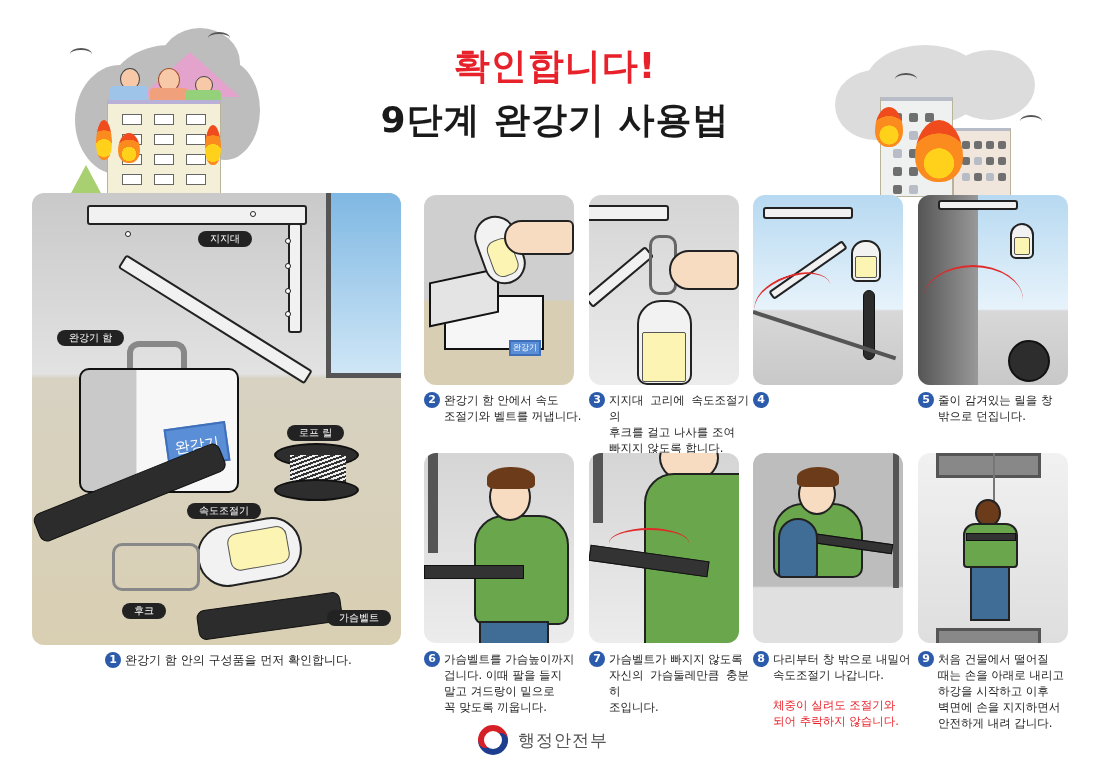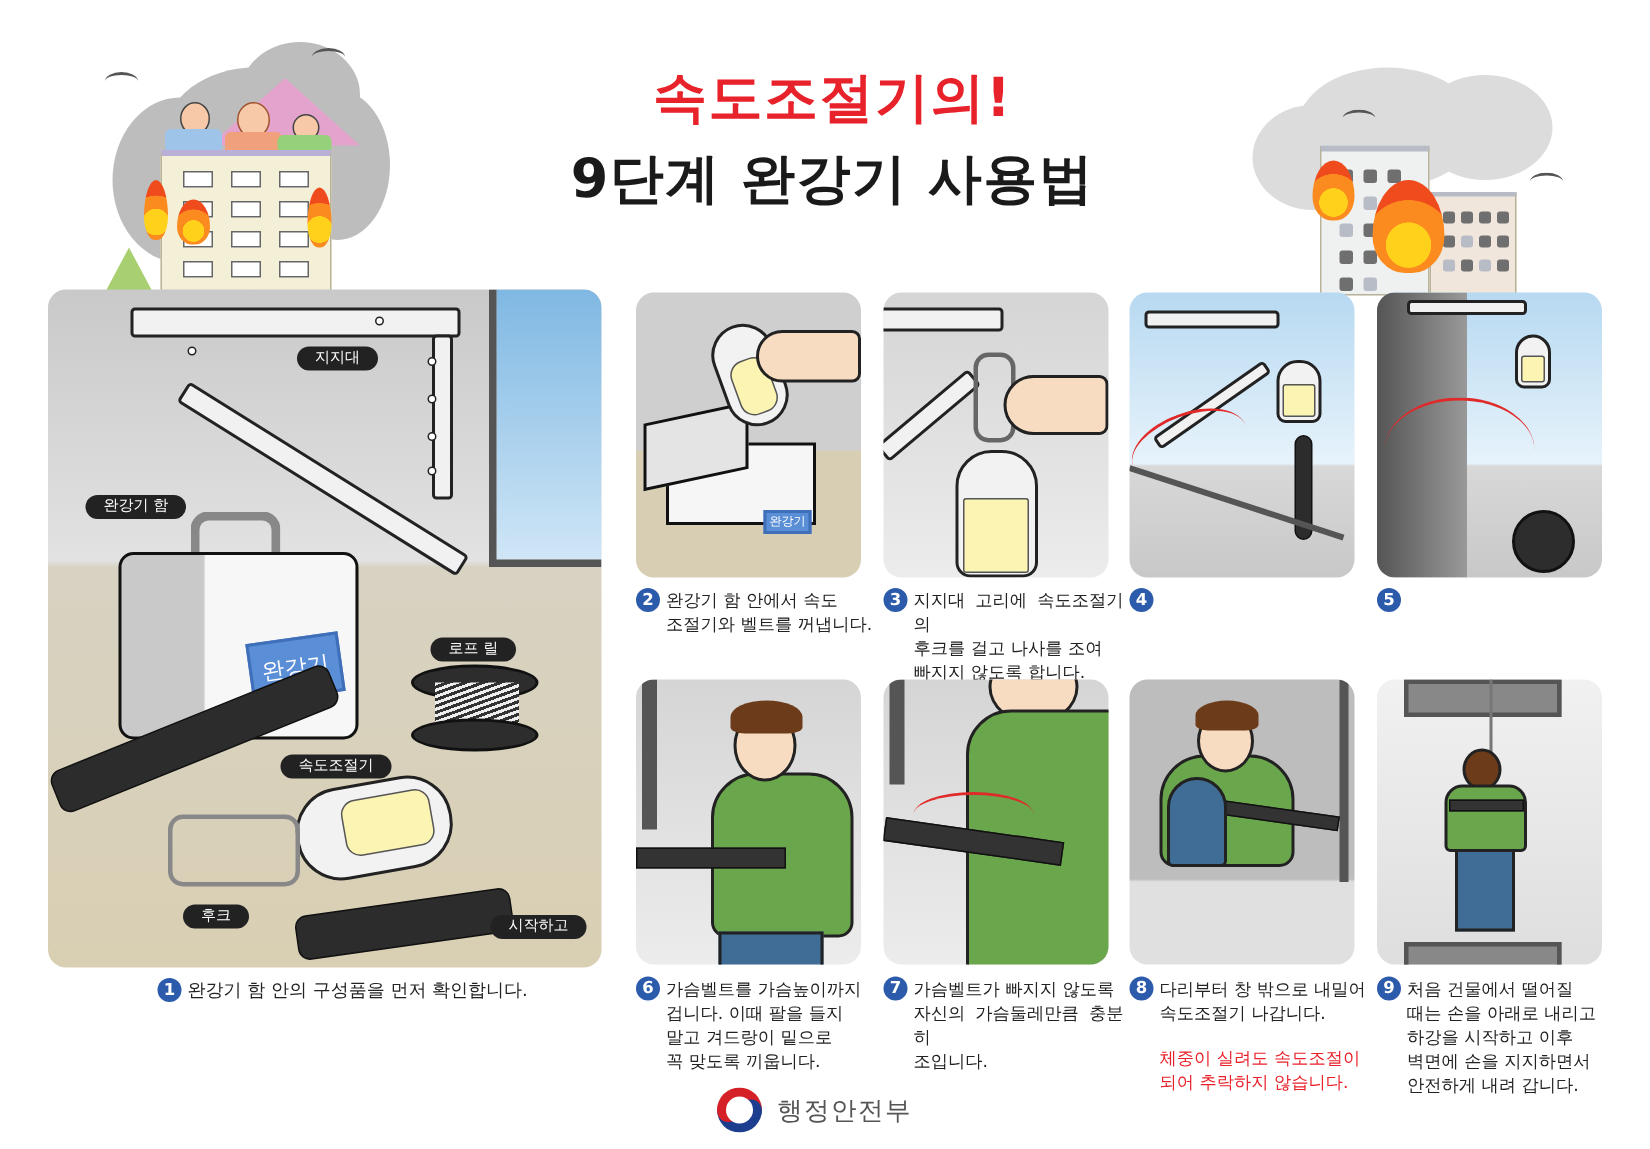--- a/index.html
+++ b/index.html
@@ -61,21 +61,21 @@
   .man-shirt { position: absolute; background: #6aa64b; border: 2px solid #222; }
   .man-head { position: absolute; background: #f8dcc1; border: 2px solid #222; border-radius: 50%; }
   .man-hair { position: absolute; background: #6c3b1a; border-radius: 50% 50% 20% 20%; }
   .man-jeans { position: absolute; background: #3f6d95; border: 2px solid #222; }
   .belt { position: absolute; background: #333; border: 1.5px solid #111; }
 </style>
 </head>
 <body>
 
 <div class="title-wrap">
-  <div class="title-red">속도조절기의!</div>
+  <div class="title-red">확인합니다!</div>
   <div class="title-black">9단계 완강기 사용법</div>
 </div>
 
 <div class="scene" style="left:40px;top:20px;width:260px;height:175px;">
   <div class="smoke" style="left:35px;top:45px;width:90px;height:110px;"></div>
   <div class="smoke" style="left:70px;top:25px;width:120px;height:90px;"></div>
   <div class="smoke" style="left:120px;top:8px;width:80px;height:70px;"></div>
   <div class="smoke" style="left:150px;top:40px;width:70px;height:100px;"></div>
   <div class="bird" style="left:30px;top:28px;"></div>
   <div class="bird" style="left:168px;top:12px;"></div>
@@ -169,21 +169,21 @@
 
   <div class="strap" style="left:5px;top:322px;width:200px;height:30px;transform:rotate(-22deg);transform-origin:left center;"></div>
   <div class="label-pill" style="left:155px;top:310px;">속도조절기</div>
 
   <div class="regulator" style="left:165px;top:328px;width:105px;height:62px;transform:rotate(-10deg);">
     <div class="screen" style="left:30px;top:8px;width:60px;height:38px;"></div>
   </div>
   <div class="hook" style="left:80px;top:350px;width:88px;height:48px;"></div>
   <div class="label-pill" style="left:90px;top:410px;">후크</div>
   <div class="strap" style="left:165px;top:408px;width:145px;height:30px;transform:rotate(-8deg);"></div>
-  <div class="label-pill" style="left:295px;top:417px;">시작하고</div>
+  <div class="label-pill" style="left:295px;top:417px;">가슴벨트</div>
 </div>
 
 <div class="step step1">
   <span class="badge">1</span>
   <span class="step-text">완강기 함 안의 구성품을 먼저 확인합니다.</span>
 </div>
 
 <div class="panel panel-sm" style="left:424px;top:195px;background:linear-gradient(180deg,#cfcfcf 0 55%,#d8ceb3 56%);">
   <div class="box" style="left:20px;top:100px;width:100px;height:55px;"></div>
   <div class="box" style="left:5px;top:80px;width:70px;height:45px;transform:skewY(-12deg);background:#e4e4e4;"></div>
@@ -234,20 +234,22 @@
   <span class="badge">3</span>
   <span class="step-text">지지대 고리에 속도조절기의
 후크를 걸고 나사를 조여
 빠지지 않도록 합니다.</span>
 </div>
 <div class="step" style="left:753px;top:392px;width:160px;">
   <span class="badge">4</span>
 </div>
 <div class="step" style="left:918px;top:392px;width:160px;">
   <span class="badge">5</span>
+  <span class="step-text">줄이 감겨있는 릴을 창
+밖으로 던집니다.</span>
 </div>
 
 <div class="panel panel-sm" style="left:424px;top:453px;">
   <div style="position:absolute;left:4px;top:0;width:10px;height:100px;background:#555;"></div>
   <div class="man-shirt" style="left:50px;top:62px;width:95px;height:110px;border-radius:30px 30px 10px 10px;"></div>
   <div class="man-head" style="left:65px;top:20px;width:42px;height:48px;"></div>
   <div class="man-hair" style="left:63px;top:14px;width:48px;height:22px;"></div>
   <div class="belt" style="left:0;top:112px;width:100px;height:14px;"></div>
   <div class="man-jeans" style="left:55px;top:168px;width:70px;height:25px;"></div>
 </div>
@@ -290,21 +292,21 @@
   <span class="badge">7</span>
   <span class="step-text">가슴벨트가 빠지지 않도록
 자신의 가슴둘레만큼 충분히
 조입니다.</span>
 </div>
 <div class="step" style="left:753px;top:651px;width:160px;">
   <span class="badge">8</span>
   <span class="step-text">다리부터 창 밖으로 내밀어
 속도조절기 나갑니다.</span>
 </div>
-<div class="warn" style="left:773px;top:697px;width:140px;">체중이 실려도 속도조절이
+<div class="warn" style="left:773px;top:697px;width:140px;">체중이 실려도 조절기와
 되어 추락하지 않습니다.</div>
 <div class="step" style="left:918px;top:651px;width:165px;">
   <span class="badge">9</span>
   <span class="step-text">처음 건물에서 떨어질
 때는 손을 아래로 내리고
 하강을 시작하고 이후
 벽면에 손을 지지하면서
 안전하게 내려 갑니다.</span>
 </div>
 

